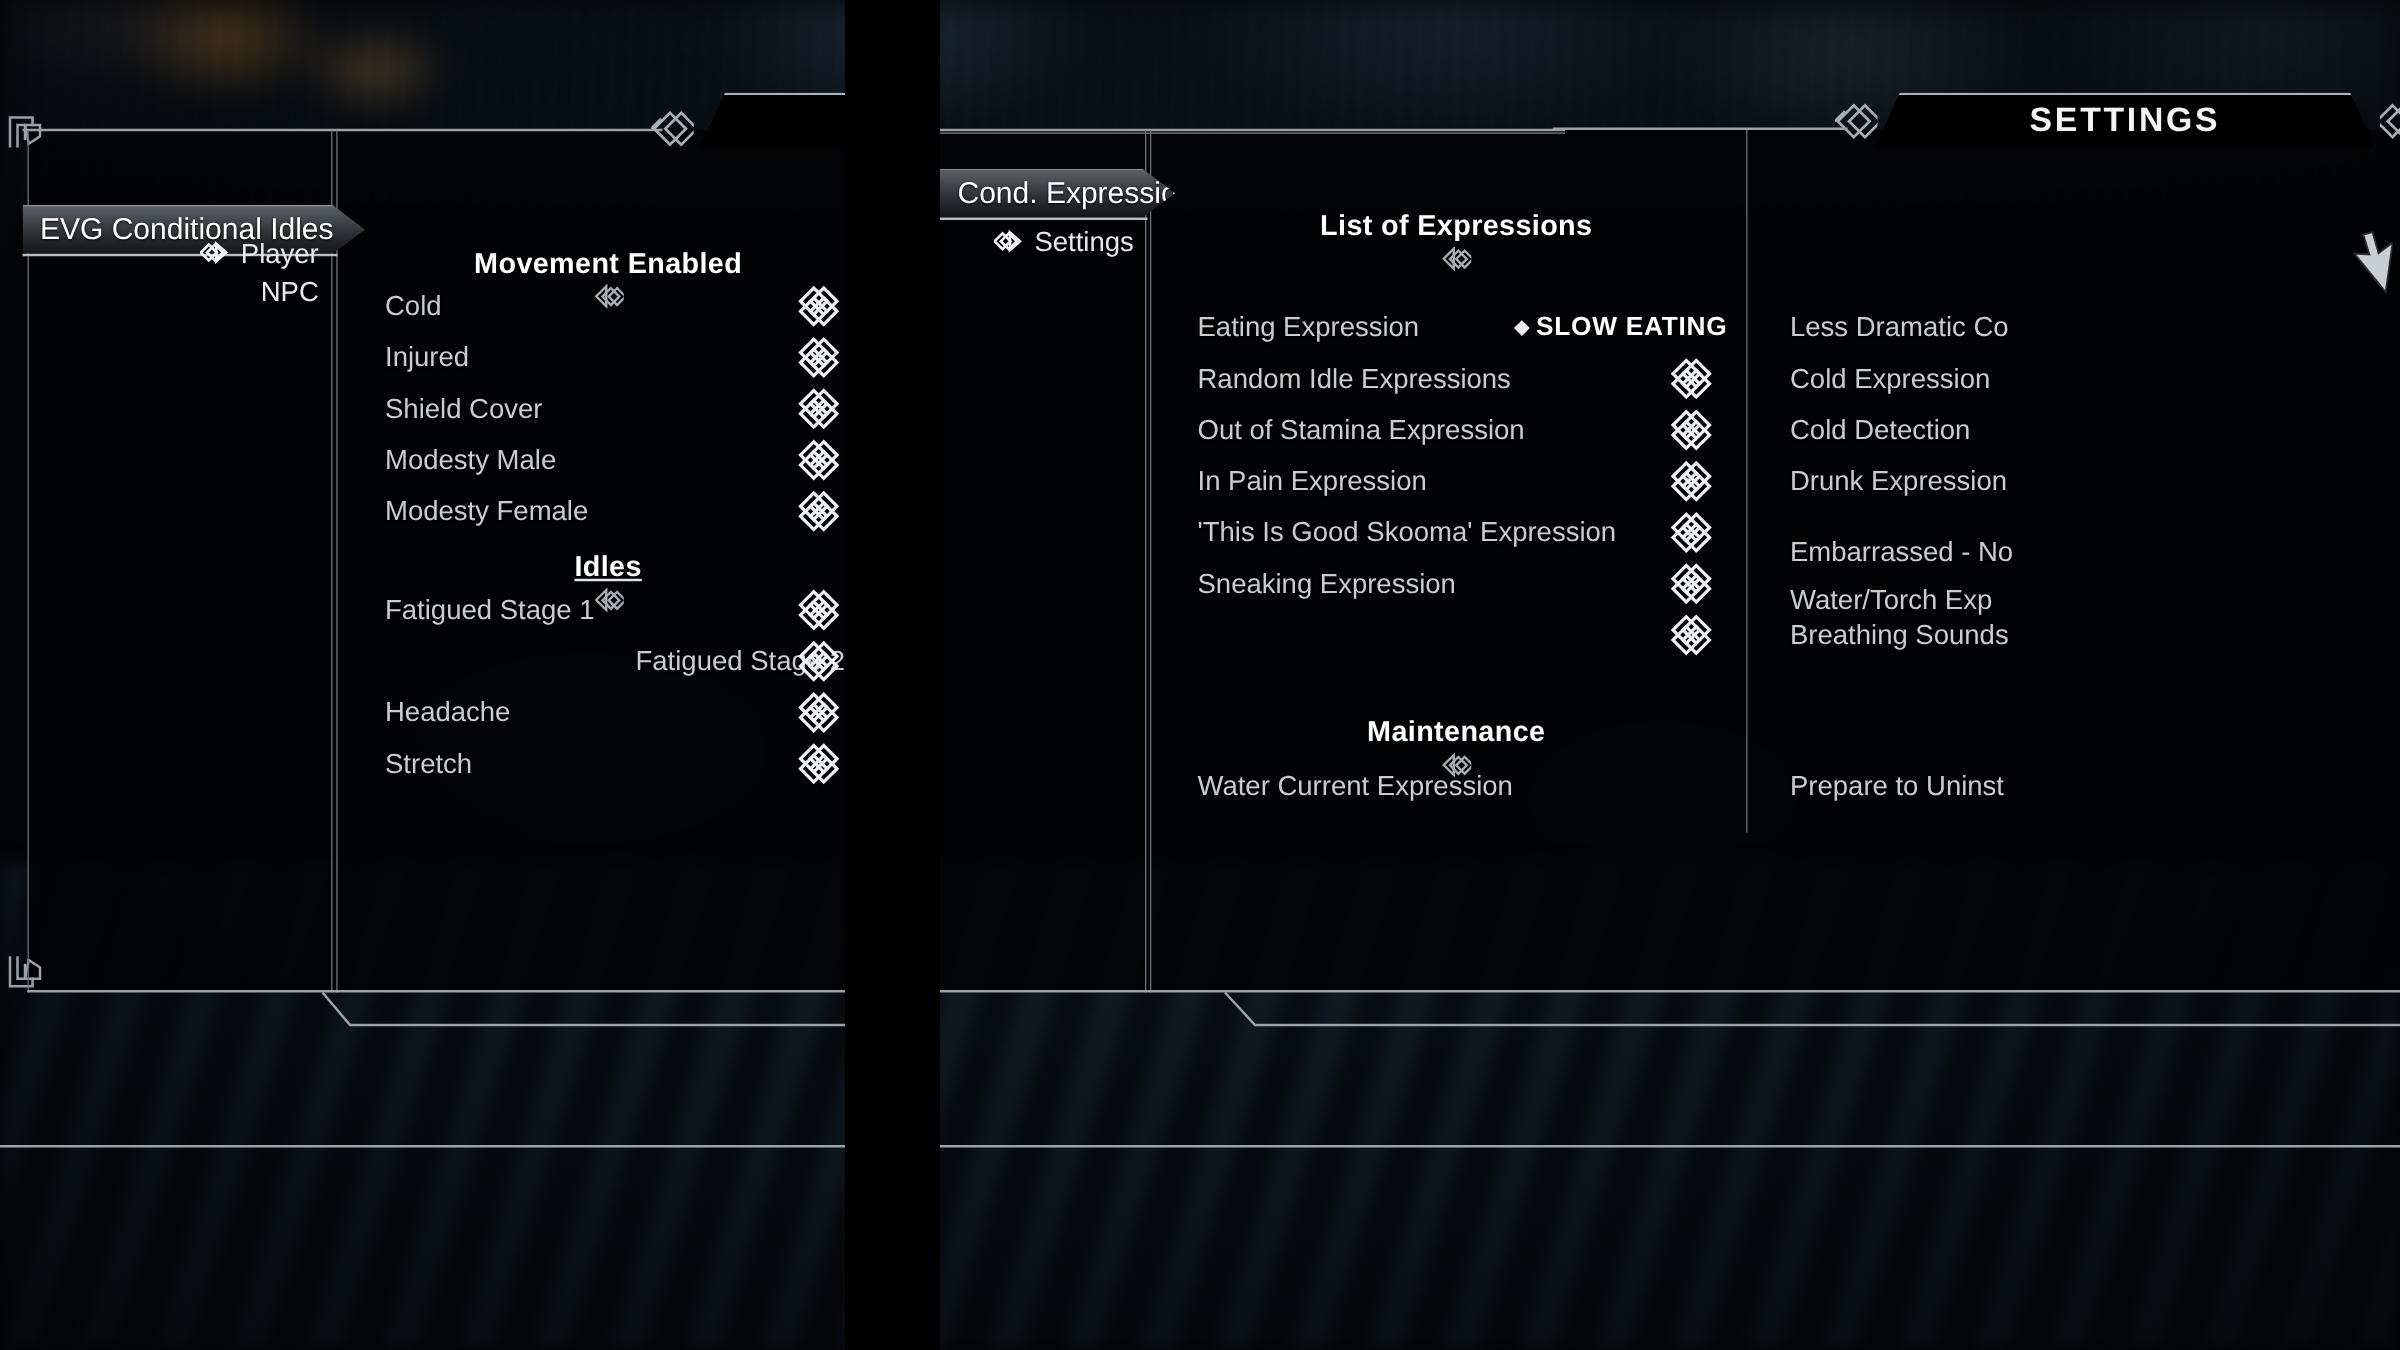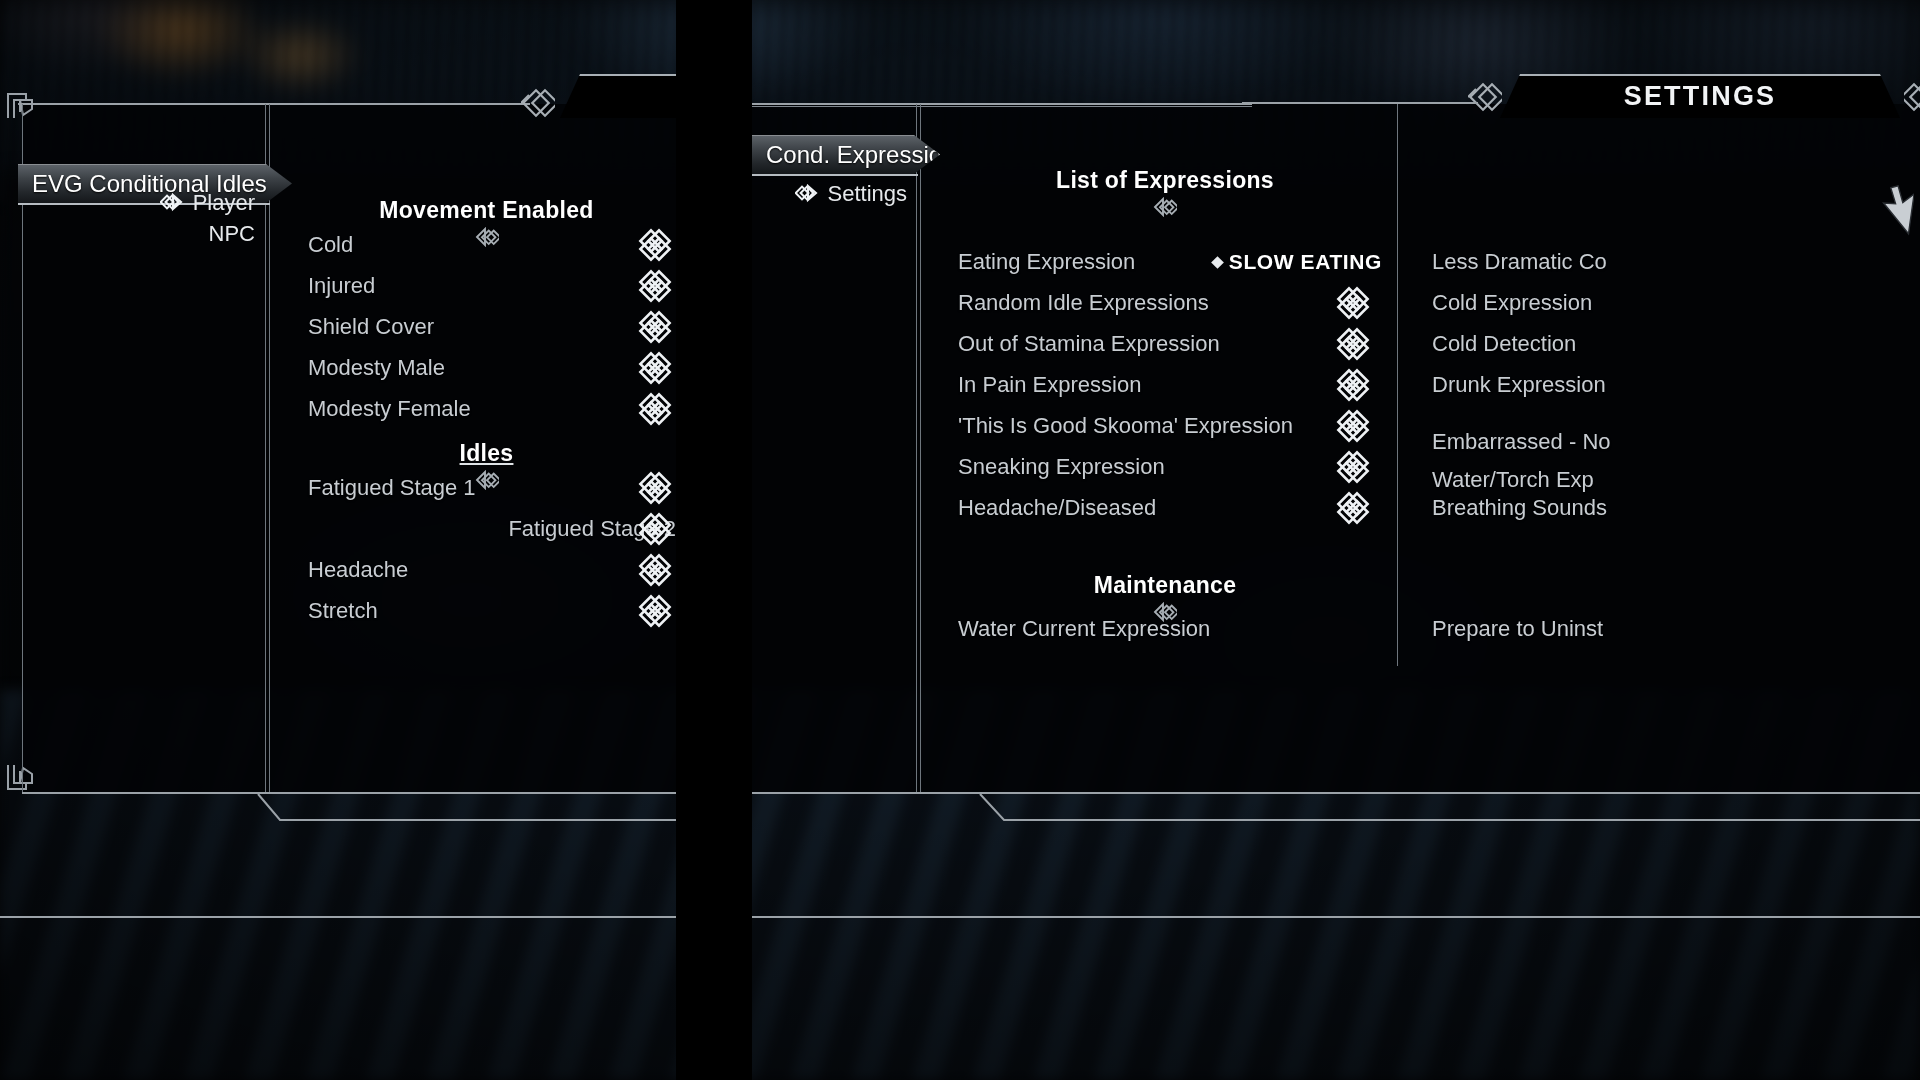--- a/index.html
+++ b/index.html
@@ -392,23 +392,20 @@
       <use href="#knotCheck"></use>
     </svg>
 
   <div class="opt" style="left:206px;top:450px;width:424px;height:34px;">
     <span class="name">Sneaking Expression</span>
   </div>
   <svg class="knotbox" style="left:584px;top:450px;">
       <use href="#knotCheck"></use>
     </svg>
 
-  <div class="opt" style="left:206px;top:491px;width:424px;height:34px;">
-    <span class="name">Headache/Diseased</span>
-  </div>
   <svg class="knotbox" style="left:584px;top:491px;">
       <use href="#knotCheck"></use>
     </svg>
 
   <div class="sec-head" style="left:196px;top:572px;width:434px;">
     <span class="sec-t">Maintenance</span>
     <svg width="24" height="20" style="flex:none;margin-bottom:-2px">
         <use href="#knotDivider"></use>
       </svg>
     <span class="sec-line"></span>

